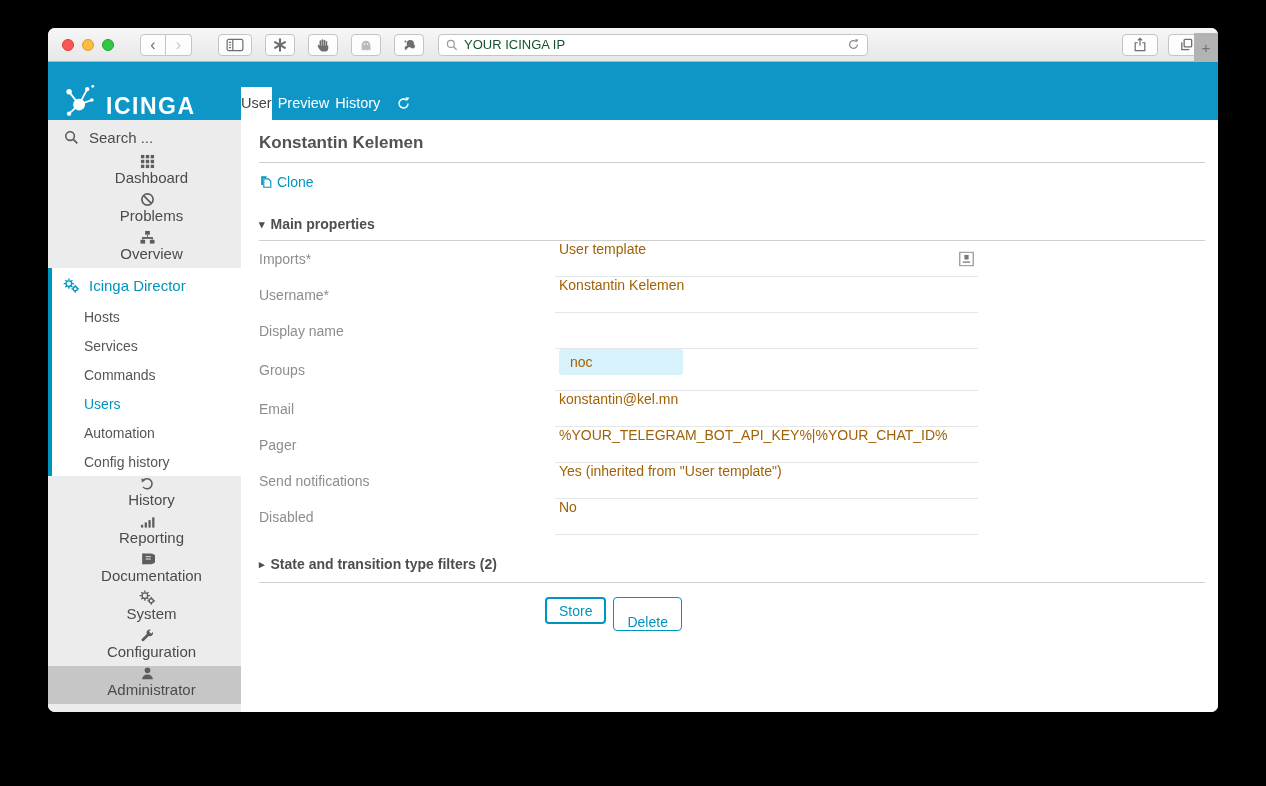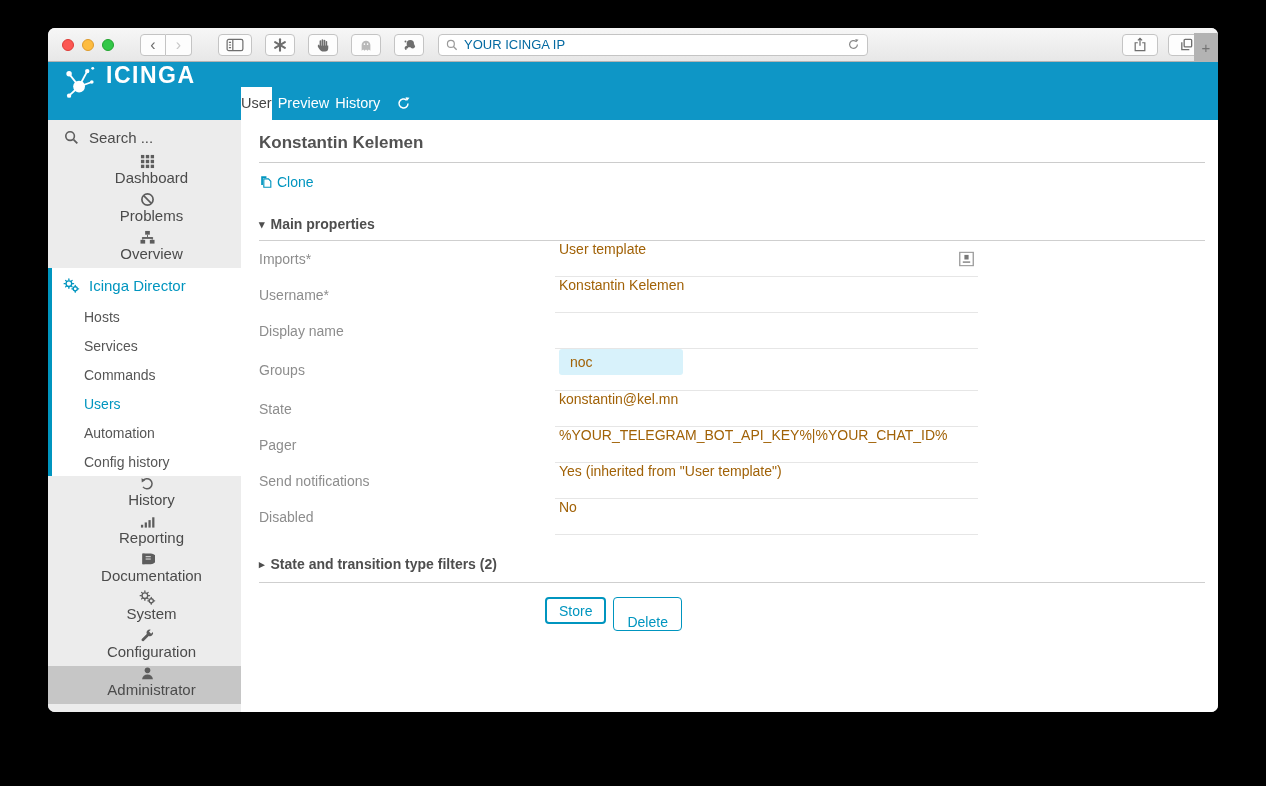--- a/index.html
+++ b/index.html
@@ -18,31 +18,31 @@
   .tbtn { height:22px; background:#fdfdfd; border:1px solid #c4c4c4; border-radius:4px;
           display:flex; align-items:center; justify-content:center; color:#6e6e6e; flex:none; }
   .navgroup { display:flex; margin-left:18px; }
   .navgroup .tbtn { width:26px; border-radius:0; font-size:16px; }
   .navgroup .tbtn:first-child { border-radius:4px 0 0 4px; }
   .navgroup .tbtn:last-child  { border-radius:0 4px 4px 0; border-left:none; color:#c8c8c8; }
   .panebtn { width:34px; margin-left:26px; }
   .extbtn  { width:30px; margin-left:13px; }
   .urlbar { width:430px; height:22px; margin-left:14px; background:#fff; border:1px solid #c4c4c4;
             border-radius:4px; display:flex; align-items:center; padding:0 7px; color:#8a8a8a; }
-  .urlbar .urltext { font-size:13px; color:#0369a1; margin-left:6px; flex:1;
+  .urlbar .urltext { font-size:13px; color:#14532d; margin-left:6px; flex:1;
                      white-space:nowrap; overflow:hidden; }
   .tright { margin-left:auto; display:flex; align-items:center; }
   .sharebtn,.tabsbtn { width:36px; }
   .tabsbtn { margin-left:10px; }
   .newtab { position:absolute; right:0; bottom:-1px; width:24px; height:29px; background:#b3b3b3;
             display:flex; align-items:center; justify-content:center; font-size:15px; color:#737373; }
 
   
   .band { height:58px; background:#0e96c6; display:flex; }
-  .logoarea { width:193px; flex:none; display:flex; align-items:flex-start; padding-left:12px; color:#fff; }
+  .logoarea { width:193px; flex:none; display:flex; align-items:flex-end; padding-left:12px; color:#fff; }
   .logotext { font-size:23px; font-weight:bold; letter-spacing:1.5px; margin-left:6px; }
   .tabstrip { flex:1; display:flex; align-items:flex-end; }
   .tab { height:33px; line-height:33px; padding:0 0; margin-right:6px; font-size:14.5px;
          color:#fff; cursor:pointer; }
   .tab.active { background:#fff; color:#444; }
   .tabrefresh { margin:0 0 9px 10px; color:#fff; display:flex; }
 
   
   .bodyrow { display:flex; height:592px; }
 
@@ -451,21 +451,21 @@
             <span></span>
           </div>
       </div>
       <div class="frow tall">
         <div class="flabel">Groups</div>
         <div class="fval">
             <span class="chip">noc</span>
           </div>
       </div>
       <div class="frow">
-        <div class="flabel">State</div>
+        <div class="flabel">Email</div>
         <div class="fval">
             <span>konstantin@kel.mn</span>
           </div>
       </div>
       <div class="frow">
         <div class="flabel">Pager</div>
         <div class="fval">
             <span>%YOUR_TELEGRAM_BOT_API_KEY%|%YOUR_CHAT_ID%</span>
           </div>
       </div>

